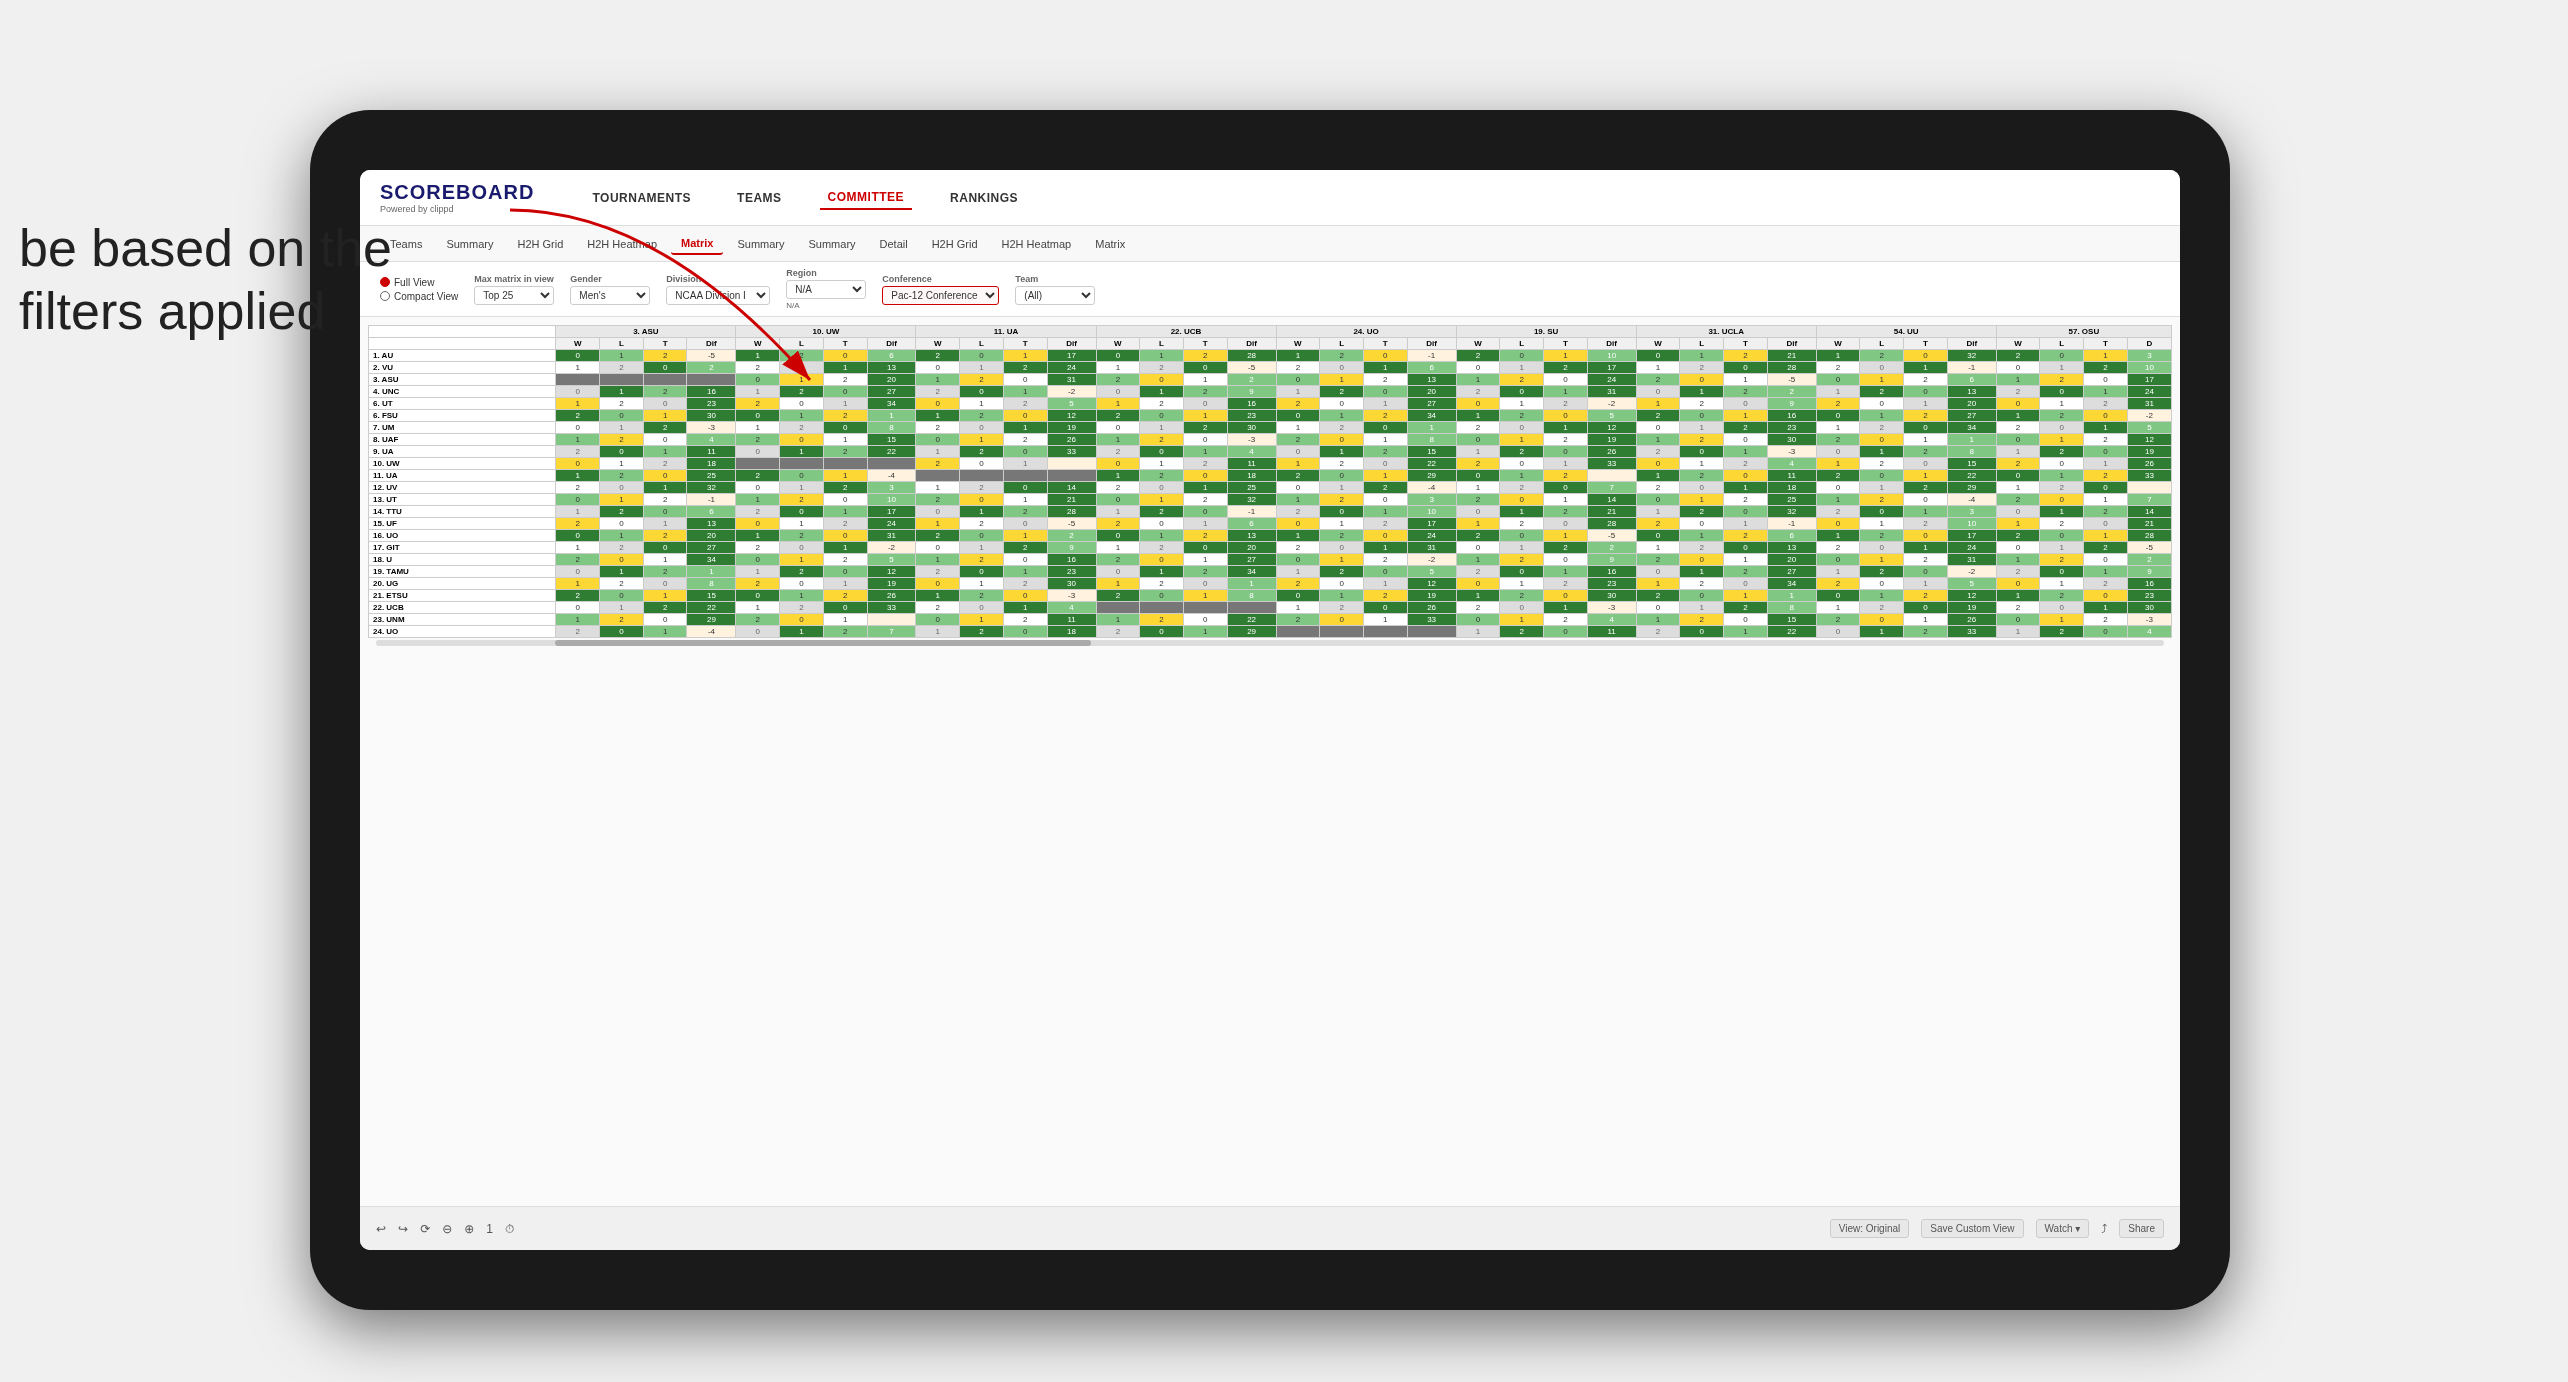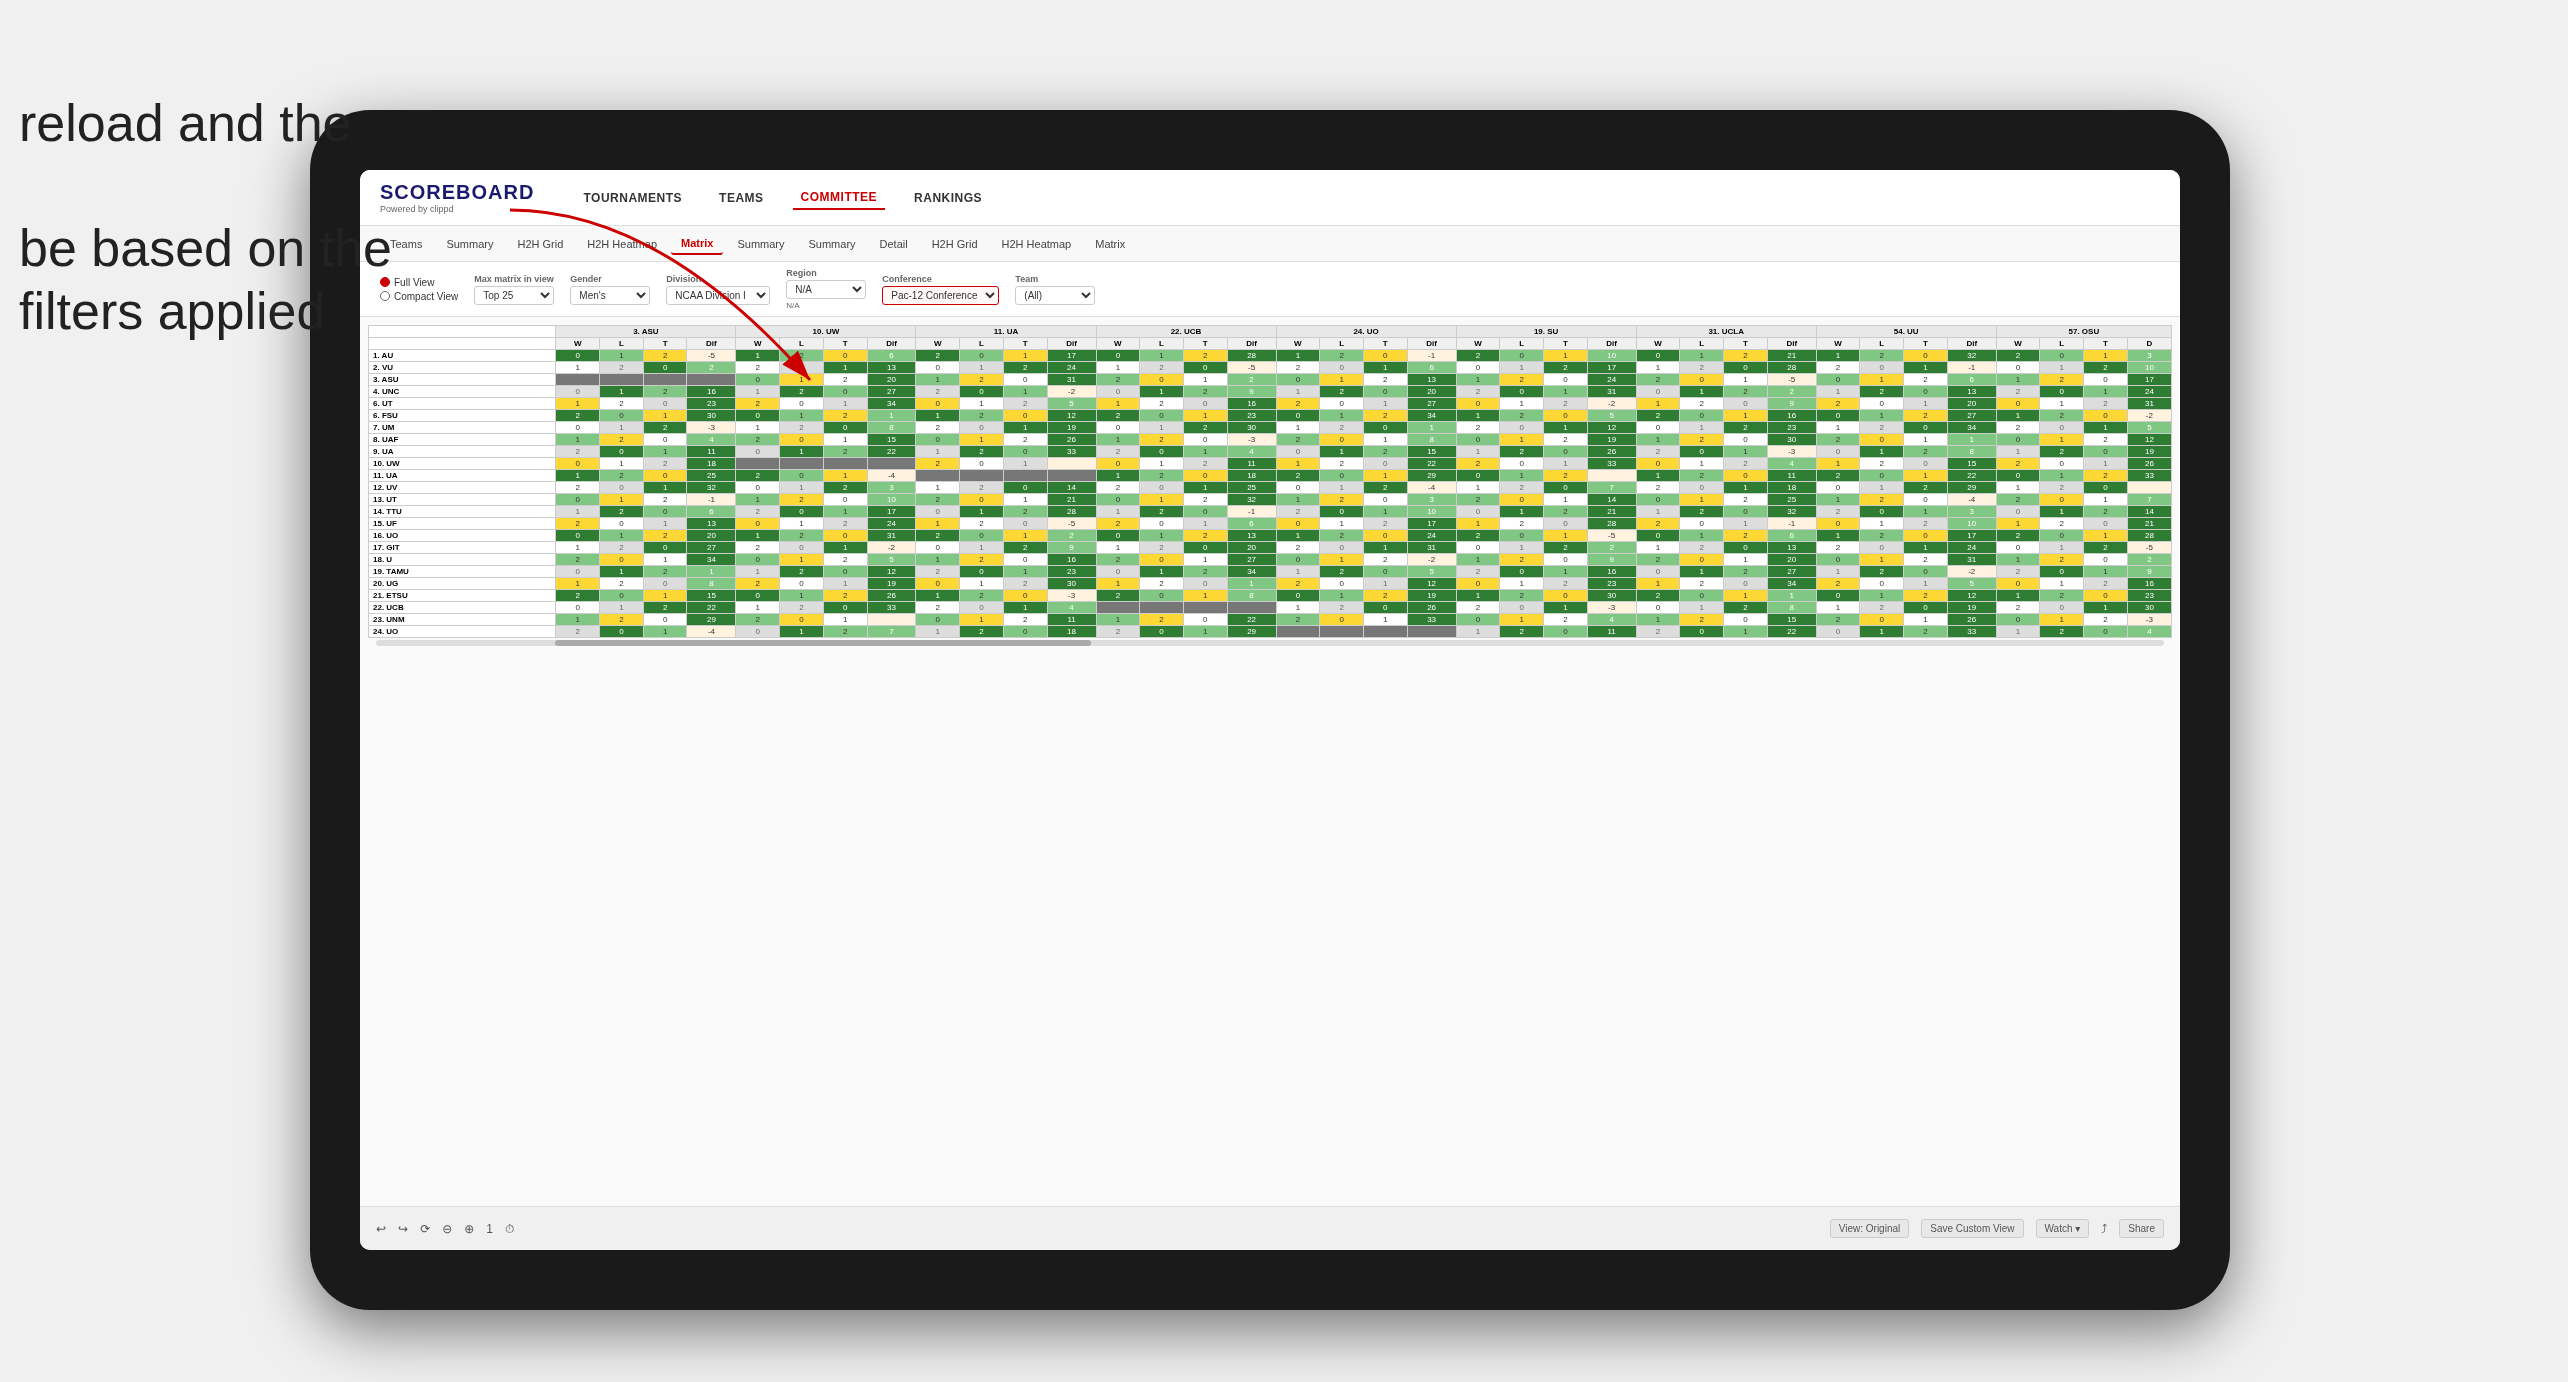--- a/index.html
+++ b/index.html
@@ -73,21 +73,21 @@
     }
 
     
     .top-nav {
       background: #fff;
       border-bottom: 1px solid #ddd;
       padding: 0 20px;
       display: flex;
       align-items: center;
       height: 56px;
-      gap: 21px;
+      gap: 30px;
     }
 
     .logo-area {
       display: flex;
       flex-direction: column;
       margin-right: 20px;
     }
 
     .logo-text {
       font-size: 20px;
@@ -302,21 +302,21 @@
       border-radius: 3px;
       width: 30%;
       left: 10%;
     }
   </style>
 </head>
 <body>
 
 <div class="annotation-text">
   <br>
-  <span>reload and the</span><br>
+  <br>
   <br>
   <span>be based on the</span><br>
   <span>filters applied</span>
 </div>
 
 <div class="arrow-container">
   <svg class="arrow-svg" viewBox="0 0 400 220">
     <defs>
       <marker id="arrowhead" markerWidth="10" markerHeight="7" refX="10" refY="3.5" orient="auto">
         <polygon points="0 0, 10 3.5, 0 7" fill="#c00"></polygon>

